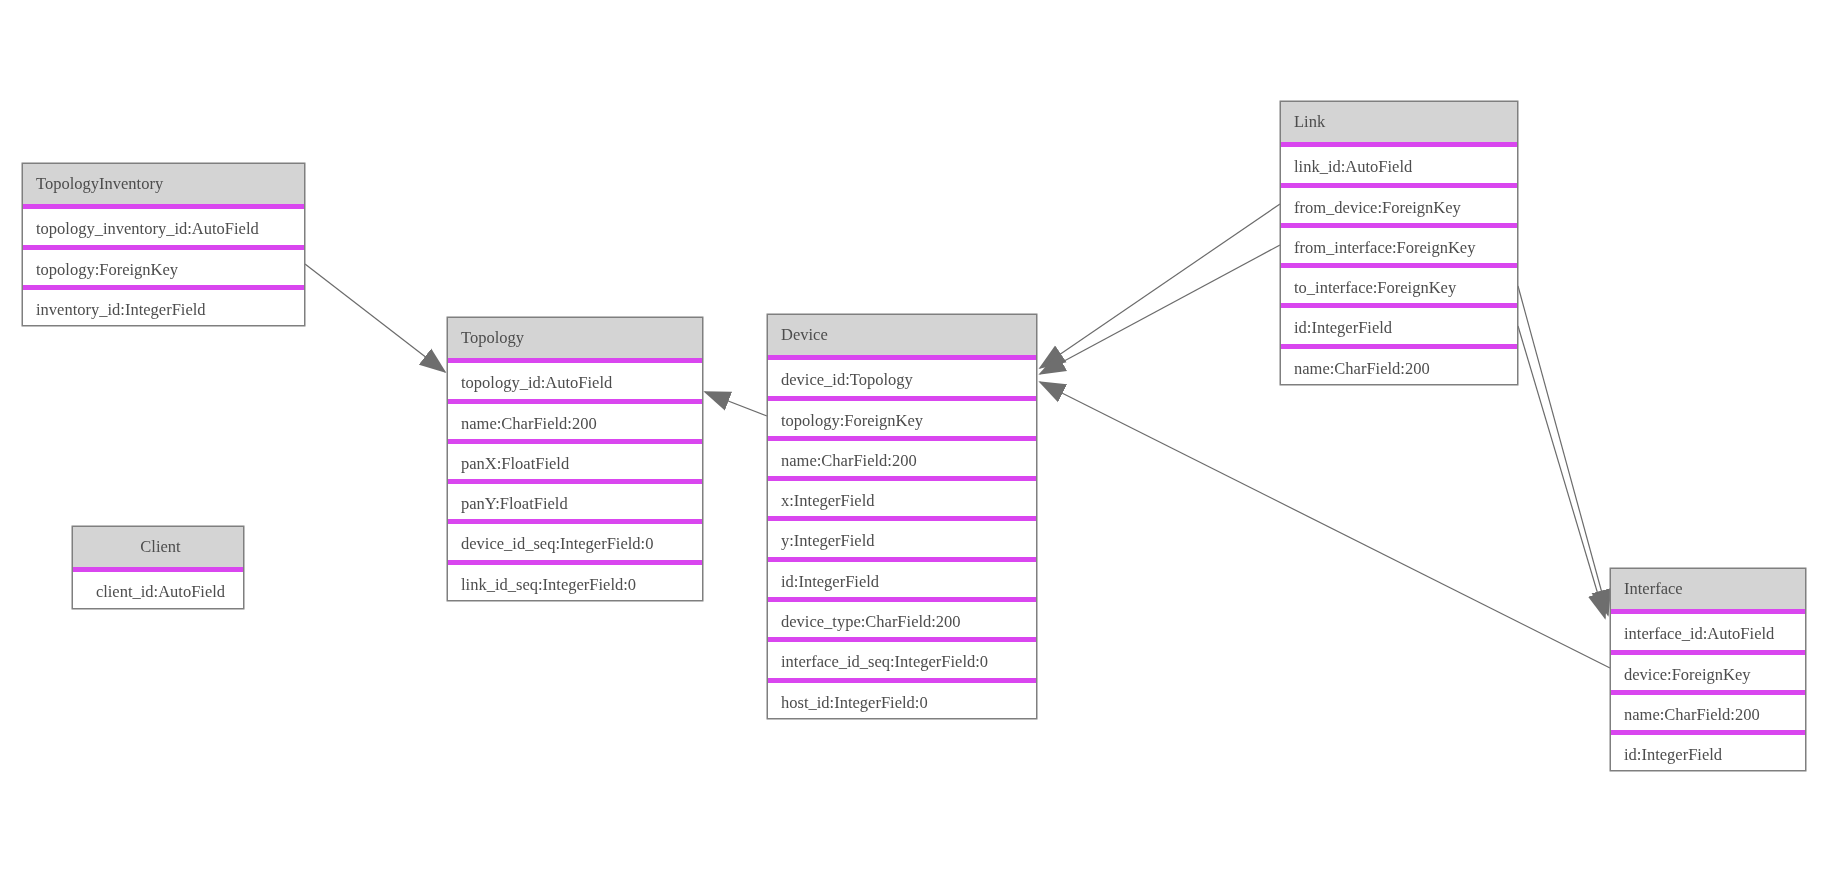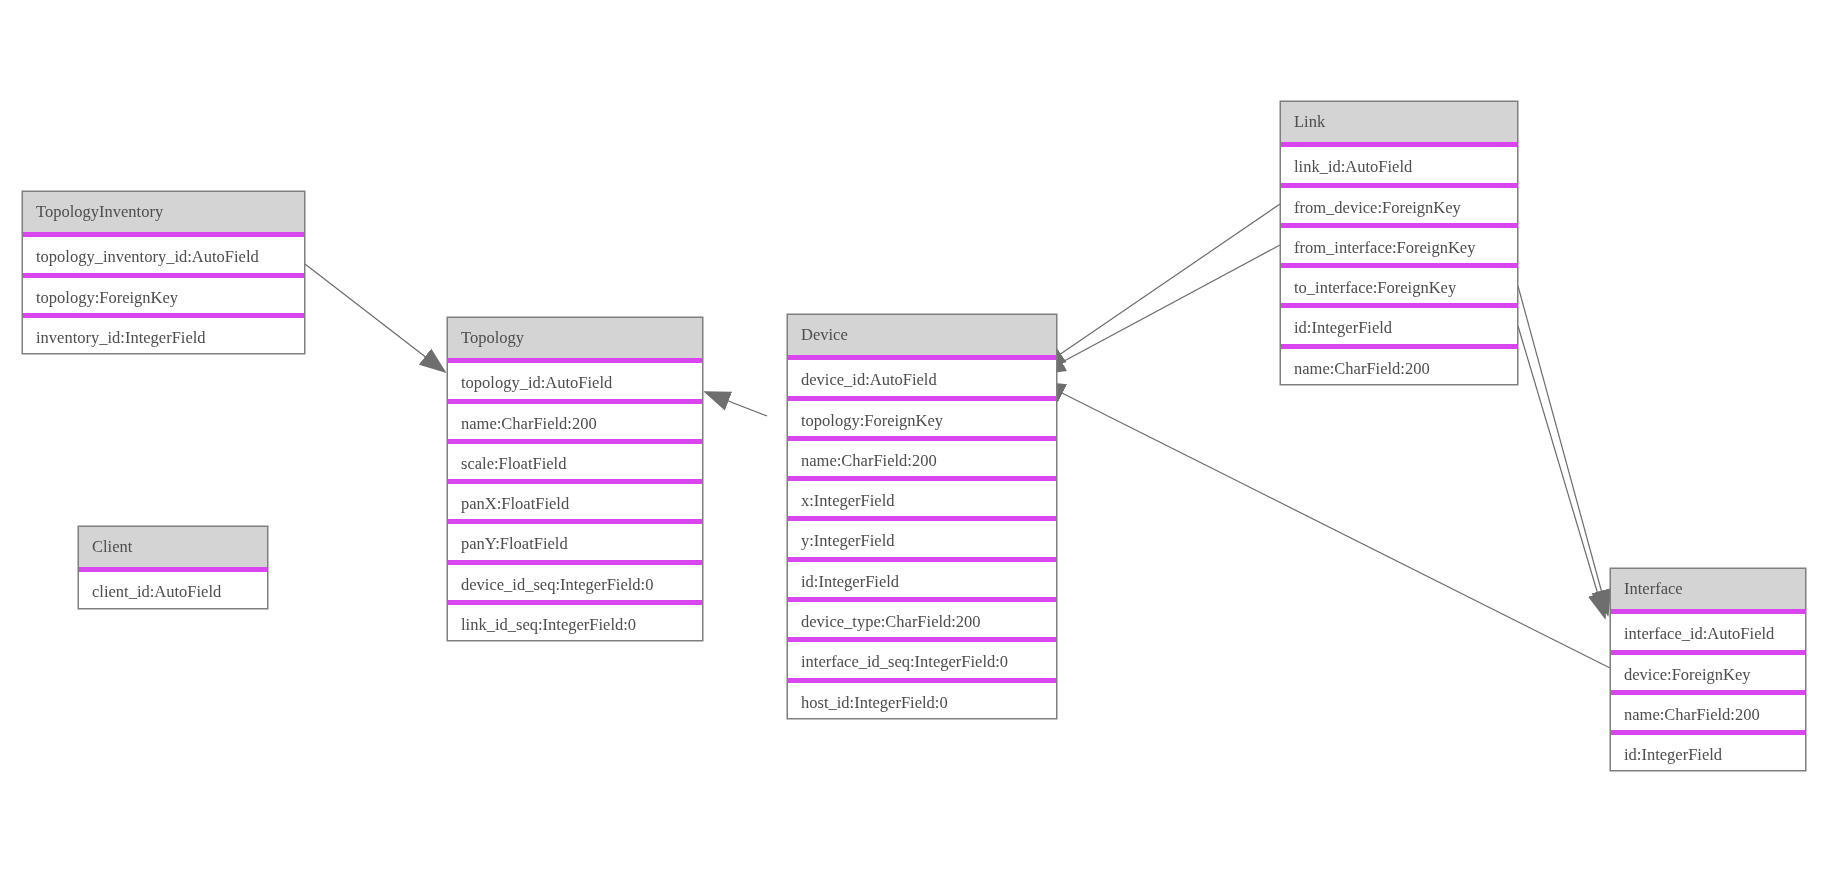--- a/index.html
+++ b/index.html
@@ -69,43 +69,42 @@
       </defs>
       <line x1="305" y1="264" x2="445" y2="372" stroke="#6b6b6b" stroke-width="1.2" marker-end="url(#arrowhead)"></line>
       <line x1="767" y1="416" x2="705" y2="392" stroke="#6b6b6b" stroke-width="1.2" marker-end="url(#arrowhead)"></line>
       <line x1="1280" y1="204" x2="1040" y2="368" stroke="#6b6b6b" stroke-width="1.2" marker-end="url(#arrowhead)"></line>
       <line x1="1280" y1="245" x2="1040" y2="374" stroke="#6b6b6b" stroke-width="1.2" marker-end="url(#arrowhead)"></line>
       <line x1="1610" y1="668" x2="1040" y2="382" stroke="#6b6b6b" stroke-width="1.2" marker-end="url(#arrowhead)"></line>
       <line x1="1518" y1="286" x2="1608" y2="615" stroke="#6b6b6b" stroke-width="1.2" marker-end="url(#arrowhead)"></line>
       <line x1="1518" y1="326" x2="1605" y2="618" stroke="#6b6b6b" stroke-width="1.2" marker-end="url(#arrowhead)"></line>
     </svg>
   <div id="table-layer">
-      <div class="entity" style="left: 22px; top: 163px; width: 283px; margin-top: 28px;">
+      <div class="entity" style="left: 22px; top: 163px; width: 283px;">
         <div class="cell entity-header">TopologyInventory</div>
         <div class="cell">topology_inventory_id:AutoField</div>
         <div class="cell">topology:ForeignKey</div>
         <div class="cell">inventory_id:IntegerField</div>
       </div>
       <div class="entity" style="left: 447px; top: 317px; width: 256px;">
         <div class="cell entity-header">Topology</div>
         <div class="cell">topology_id:AutoField</div>
         <div class="cell">name:CharField:200</div>
-        <div class="cell">scale:FloatField</div>
         <div class="cell">panX:FloatField</div>
         <div class="cell">panY:FloatField</div>
         <div class="cell">device_id_seq:IntegerField:0</div>
         <div class="cell">link_id_seq:IntegerField:0</div>
       </div>
-      <div class="entity" style="left: 78px; top: 526px; width: 190px;">
+      <div class="entity" style="left: 72px; top: 526px; width: 172px; text-align: center;">
         <div class="cell entity-header">Client</div>
         <div class="cell">client_id:AutoField</div>
       </div>
-      <div class="entity" style="left: 767px; top: 314px; width: 270px; margin-left: 20px;">
+      <div class="entity" style="left: 767px; top: 314px; width: 270px;">
         <div class="cell entity-header">Device</div>
-        <div class="cell">device_id:AutoField</div>
+        <div class="cell">device_id:Topology</div>
         <div class="cell">topology:ForeignKey</div>
         <div class="cell">name:CharField:200</div>
         <div class="cell">x:IntegerField</div>
         <div class="cell">y:IntegerField</div>
         <div class="cell">id:IntegerField</div>
         <div class="cell">device_type:CharField:200</div>
         <div class="cell">interface_id_seq:IntegerField:0</div>
         <div class="cell">host_id:IntegerField:0</div>
       </div>
       <div class="entity" style="left: 1280px; top: 101px; width: 238px;">

